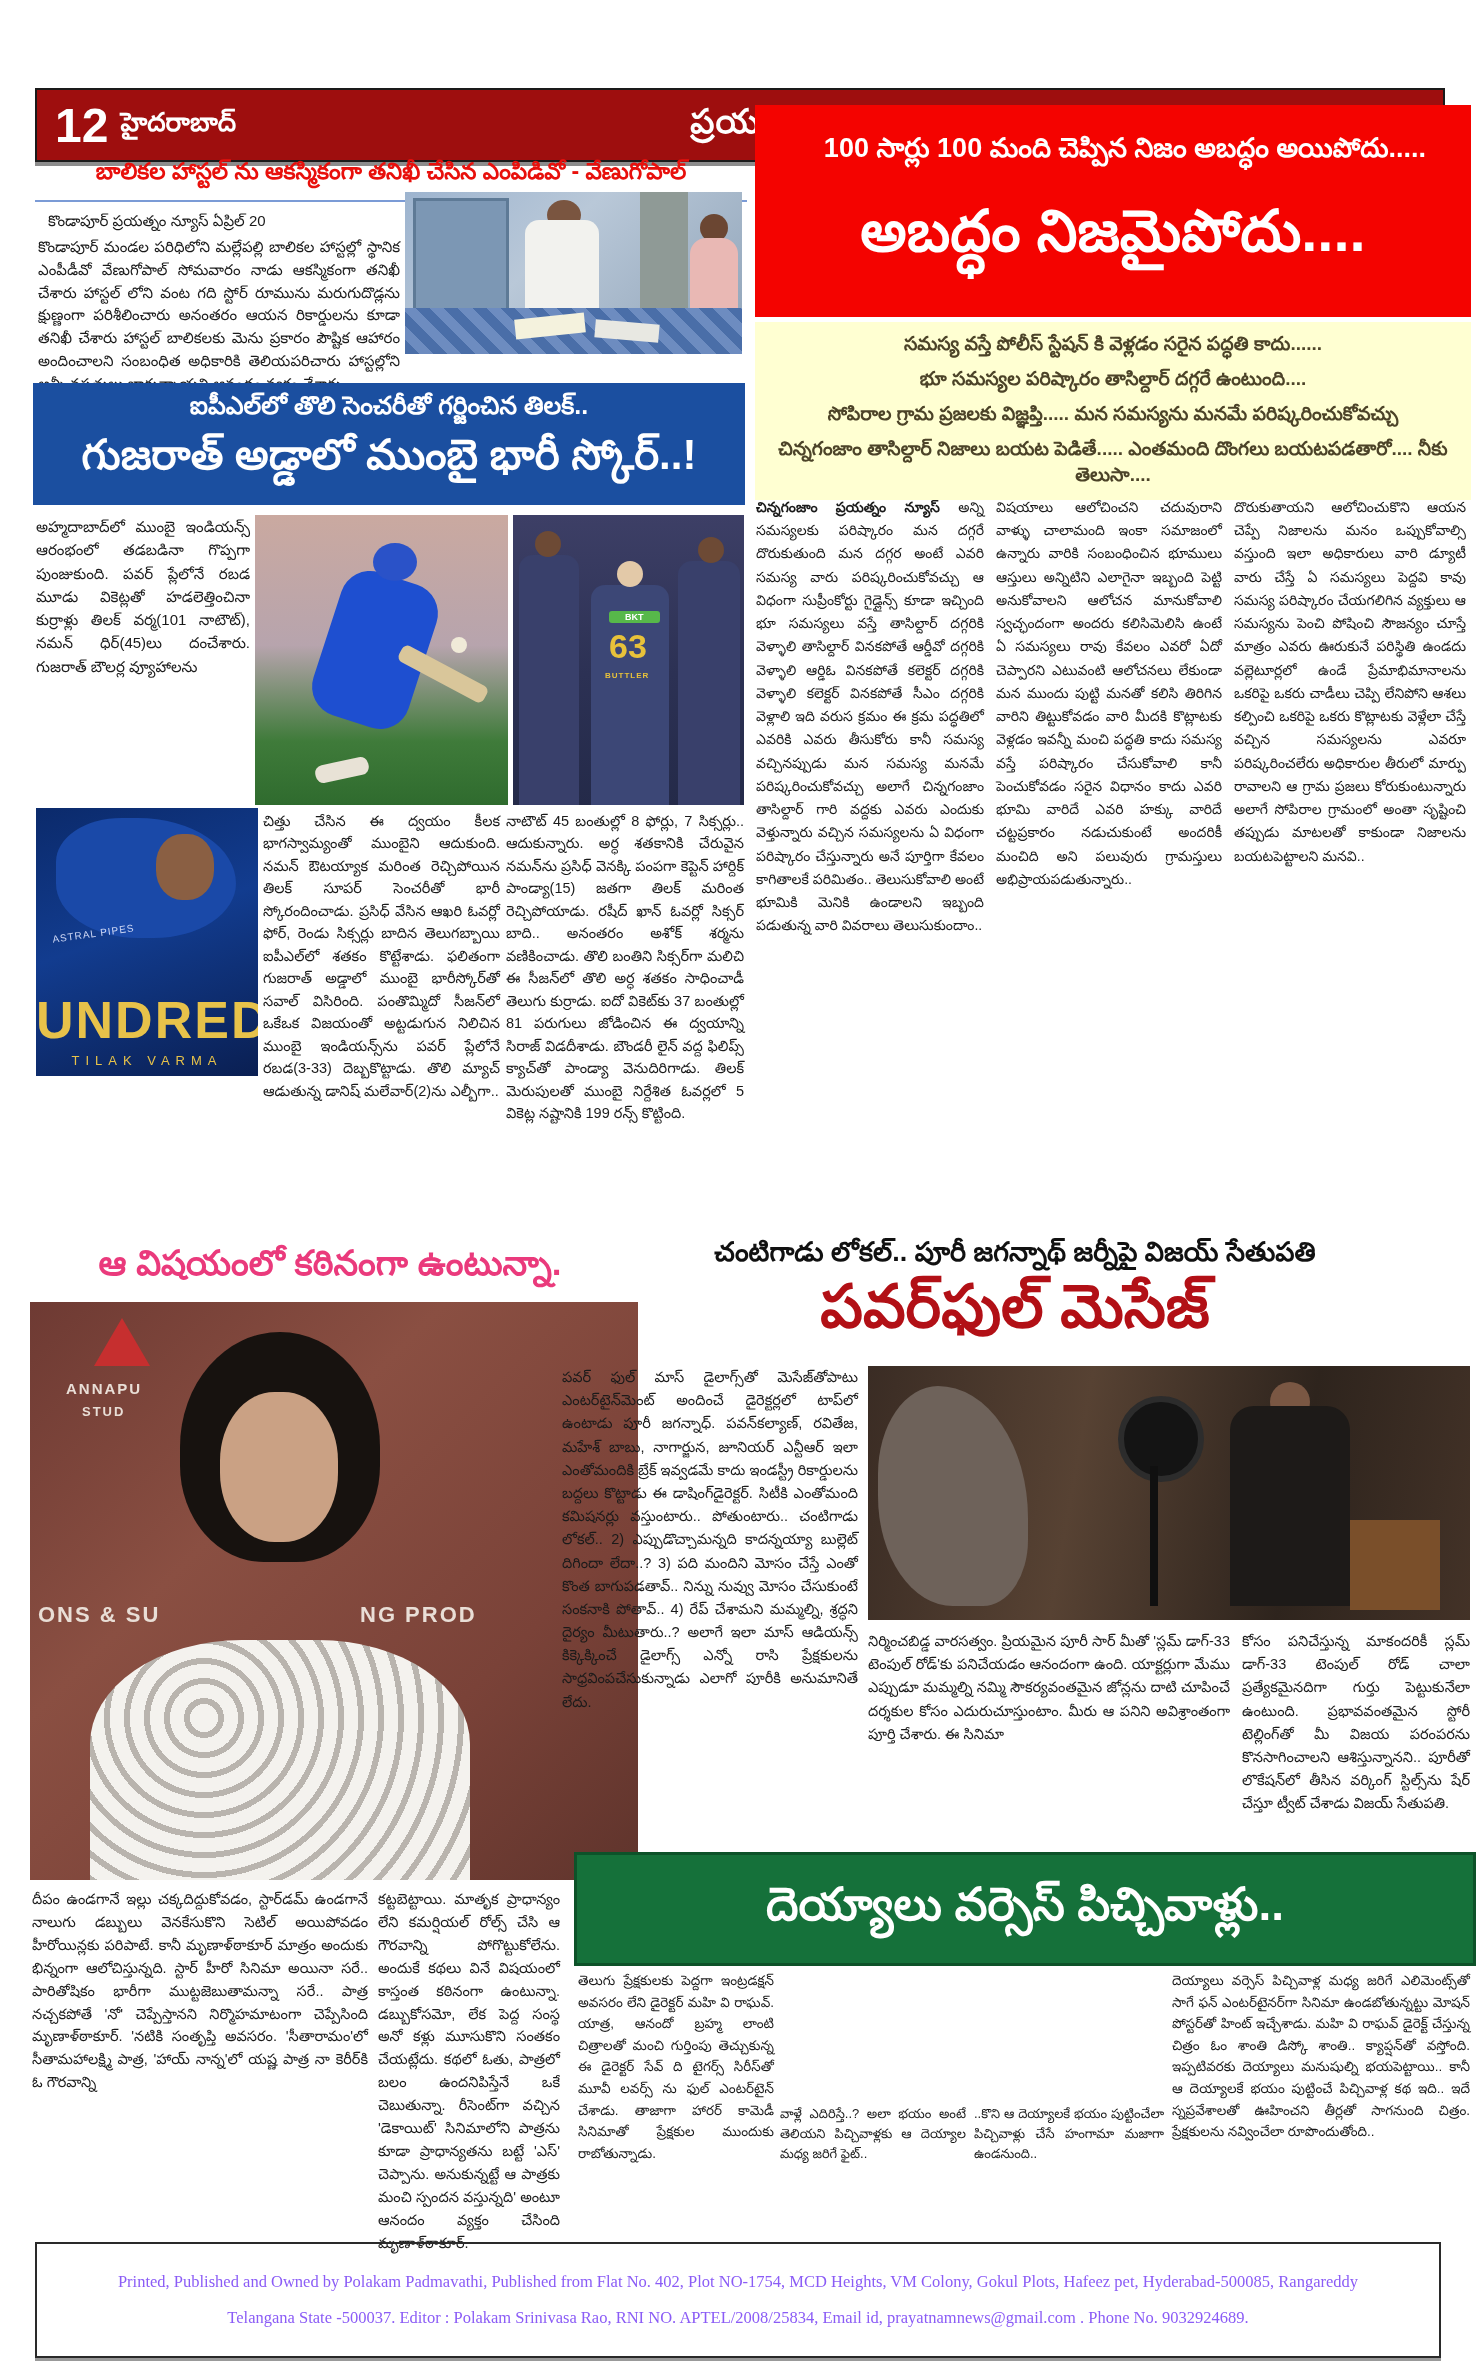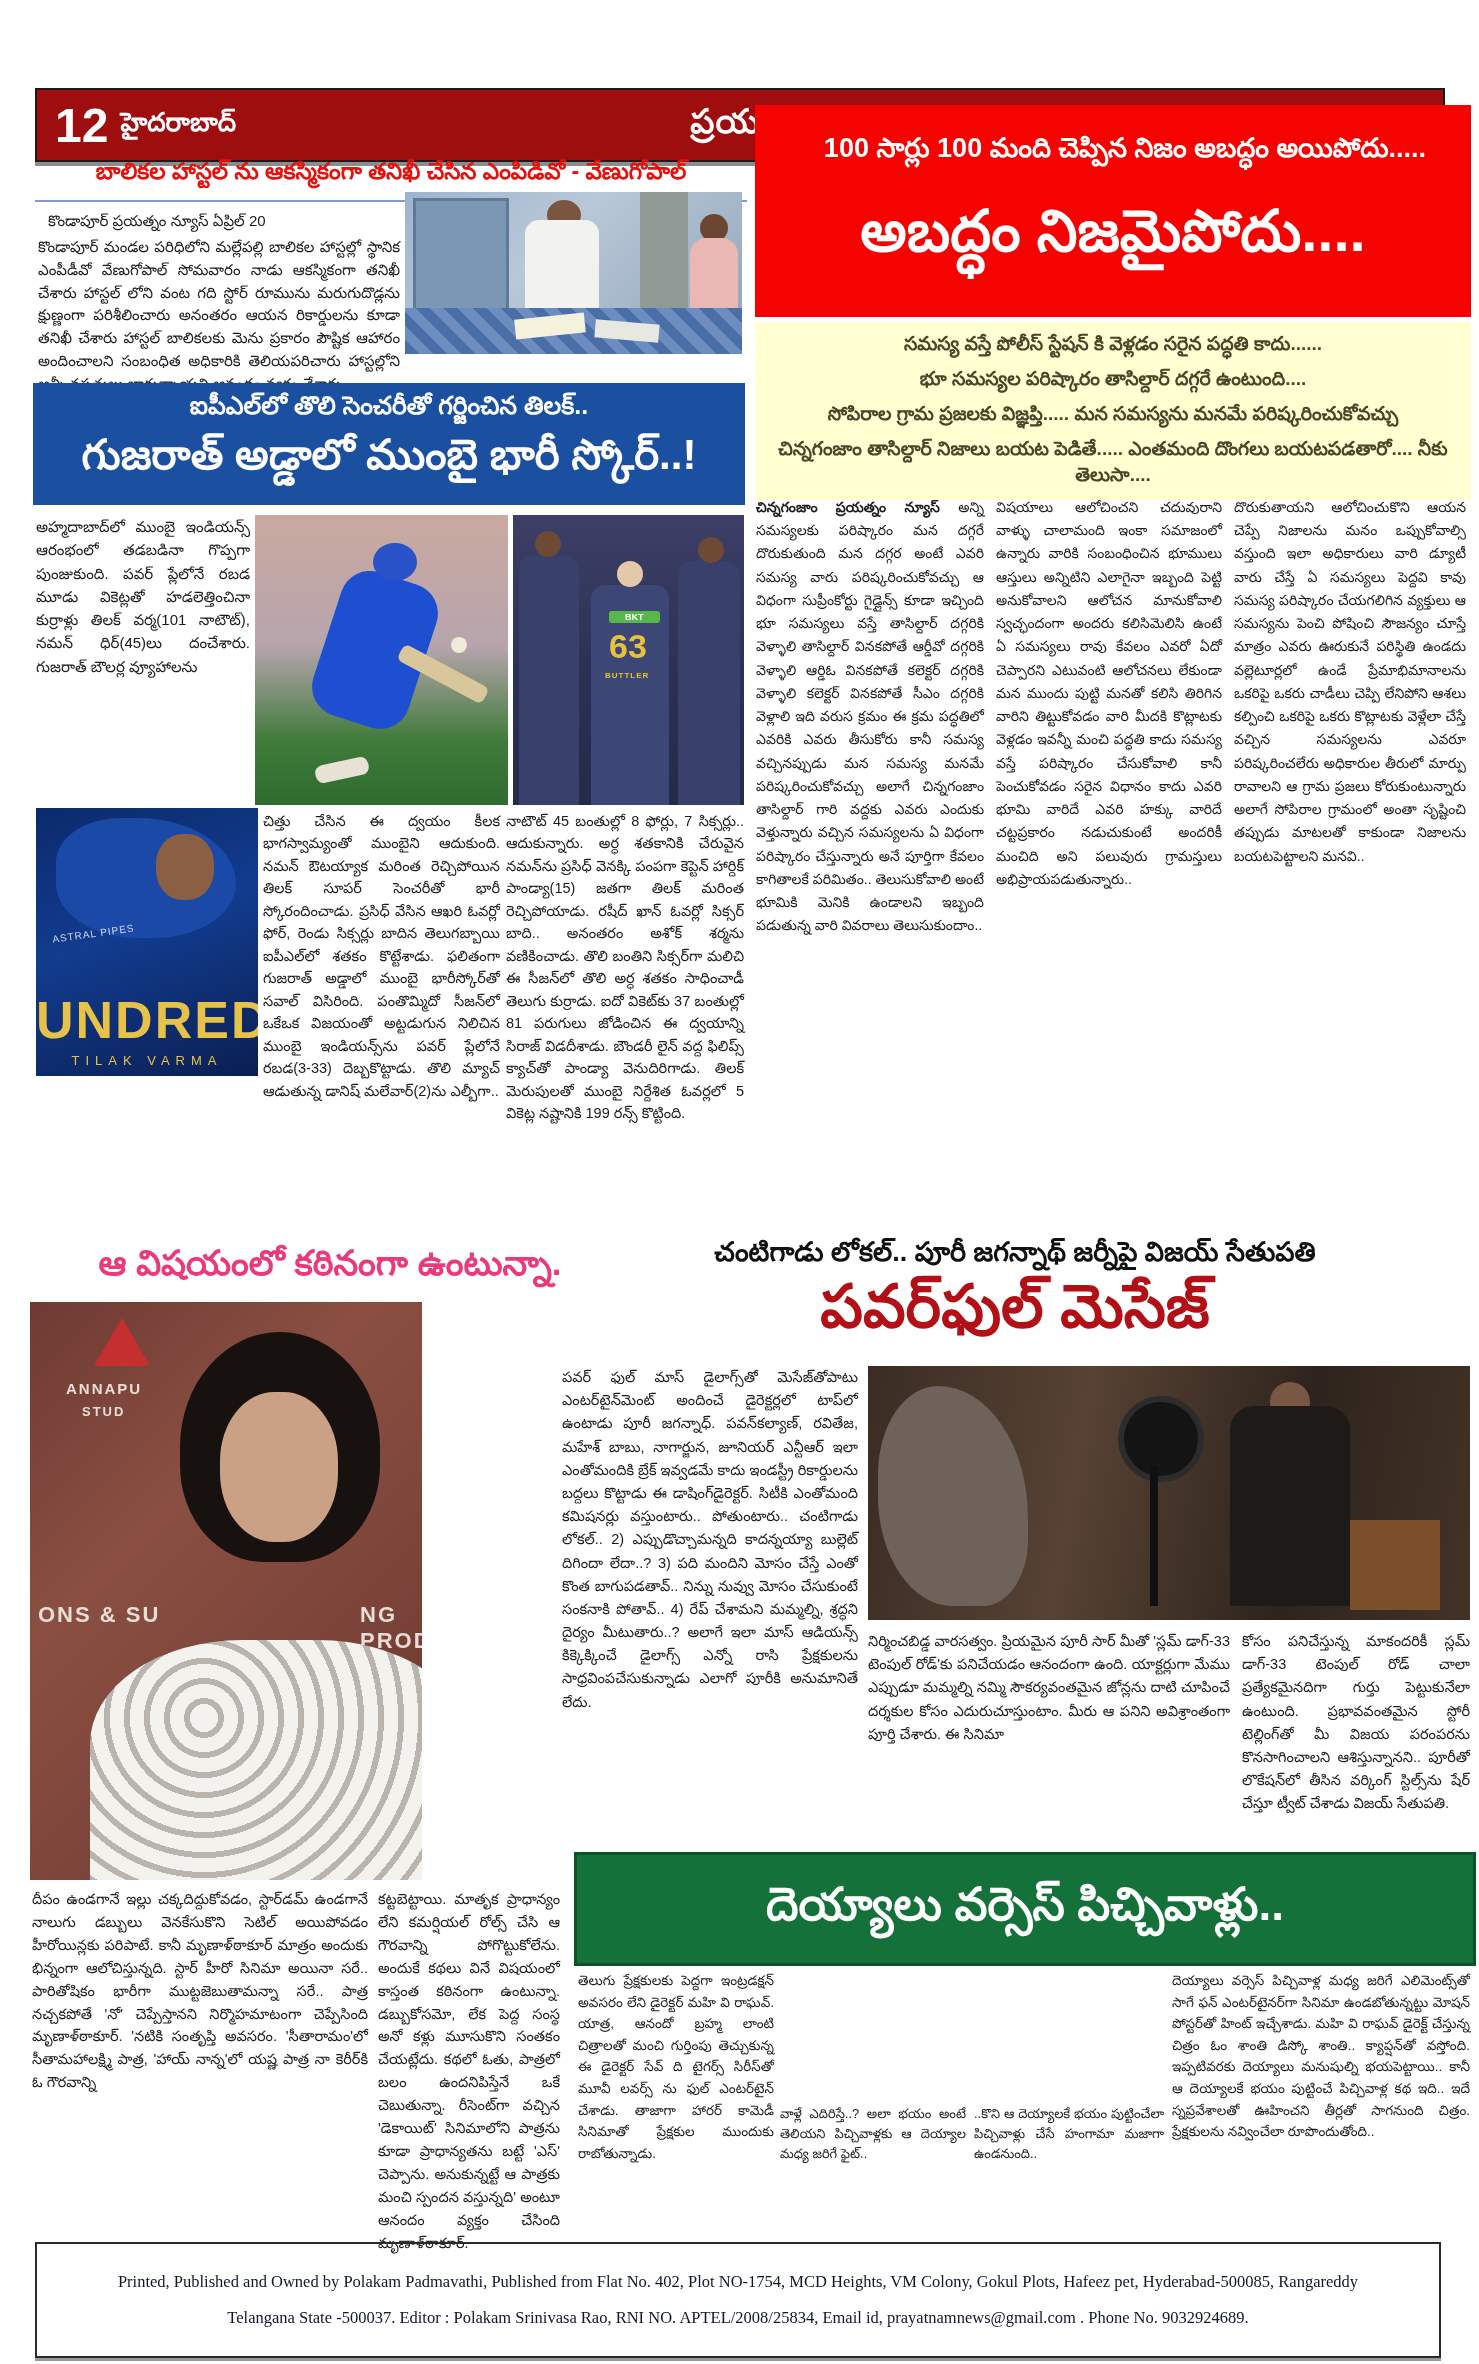--- a/index.html
+++ b/index.html
@@ -71,21 +71,21 @@
 
   
   .teh-col{top:496px;height:710px;font-size:14px;line-height:1.66;}
   .t-col1{left:756px;width:228px;}
   .t-col2{left:996px;width:226px;}
   .t-col3{left:1234px;width:232px;}
   .dateline-bold{font-weight:bold;}
 
   
   .mrunal-headline{left:40px;top:1243px;width:580px;font-size:35px;font-weight:bold;color:#ea3a7c;text-align:center;}
-  .mrunal-photo{left:30px;top:1302px;width:392px;height:578px;background:linear-gradient(135deg,#6e3a33 0%,#8a4f42 35%,#7a4238 70%,#5f342c 100%);overflow:hidden;}
+  .mrunal-photo{left:30px;top:1302px;width:572px;height:578px;background:linear-gradient(135deg,#6e3a33 0%,#8a4f42 35%,#7a4238 70%,#5f342c 100%);overflow:hidden;padding-left:36px;}
   .mp-logo{position:absolute;left:64px;top:16px;width:0;height:0;border-left:28px solid transparent;border-right:28px solid transparent;border-bottom:48px solid #c62f2f;}
   .mp-txt{position:absolute;color:#e9ded6;font-weight:bold;letter-spacing:2px;}
   .mp-hair{position:absolute;left:150px;top:30px;width:200px;height:230px;background:#17120f;border-radius:50% 50% 42% 42%;}
   .mp-face{position:absolute;left:190px;top:90px;width:118px;height:150px;background:#caa184;border-radius:46%;}
   .mp-dress{position:absolute;left:60px;bottom:-20px;width:380px;height:260px;background:
       repeating-radial-gradient(circle at 30% 30%, #f4f2ee 0 14px, #b9b4ae 14px 20px);border-radius:40% 40% 0 0;}
   .mrunal-col{top:1888px;height:302px;font-size:14.5px;line-height:1.58;}
   .m-col1{left:32px;width:336px;}
   .m-col2{left:378px;width:182px;}
 
@@ -114,21 +114,21 @@
   .go-muzzle{position:absolute;left:170px;top:50px;width:52px;height:42px;background:#8a6a55;border-radius:50%;}
   .go-coat{position:absolute;left:140px;top:86px;width:112px;height:40px;background:#f2f0ea;border-radius:20px 20px 0 0;}
   .go-man{position:absolute;left:60px;top:34px;width:46px;height:80px;background:#caa184;border-radius:16px 16px 0 0;}
   .iq-badge{position:absolute;width:34px;height:34px;border-radius:50%;background:#15201c;border:3px solid #e23b2e;color:#fff;
             font-size:8px;display:flex;flex-direction:column;align-items:center;justify-content:center;font-weight:bold;line-height:1.1;}
   .g-miniA{left:780px;top:2104px;width:186px;height:88px;font-size:13px;line-height:1.55;}
   .g-miniB{left:974px;top:2104px;width:190px;height:88px;font-size:13px;line-height:1.55;}
 
   
   .footer{left:35px;top:2242px;width:1402px;height:112px;border:2px solid #2a2a2a;box-shadow:0 3px 0 rgba(0,0,0,.4);
-          font-family:"Liberation Serif","DejaVu Serif",serif;font-size:16.5px;color:#0f172a;
+          font-family:"Liberation Serif","DejaVu Serif",serif;font-size:16.5px;color:#8b5cf6;
           display:flex;flex-direction:column;justify-content:center;gap:16px;text-align:center;}
 </style>
 </head>
 <body>
 
 <div id="page">
 
   <div class="abs masthead">
     <span class="pageno">12</span>
     <span class="city">హైదరాబాద్</span>

